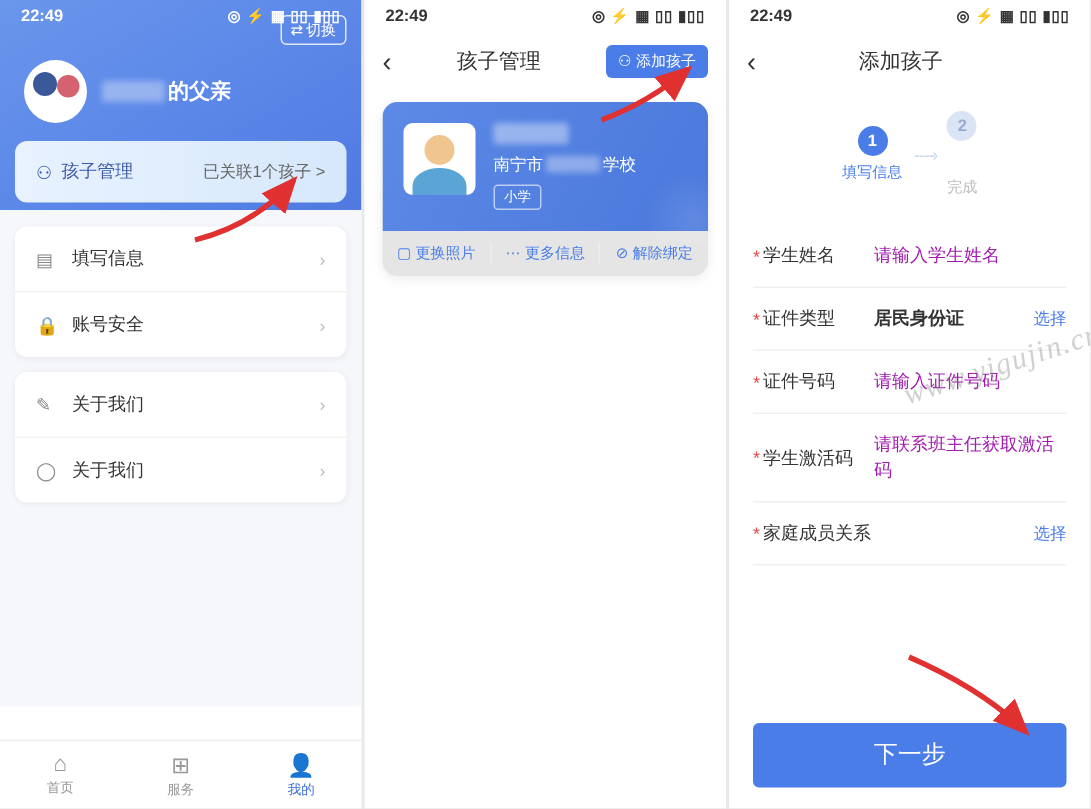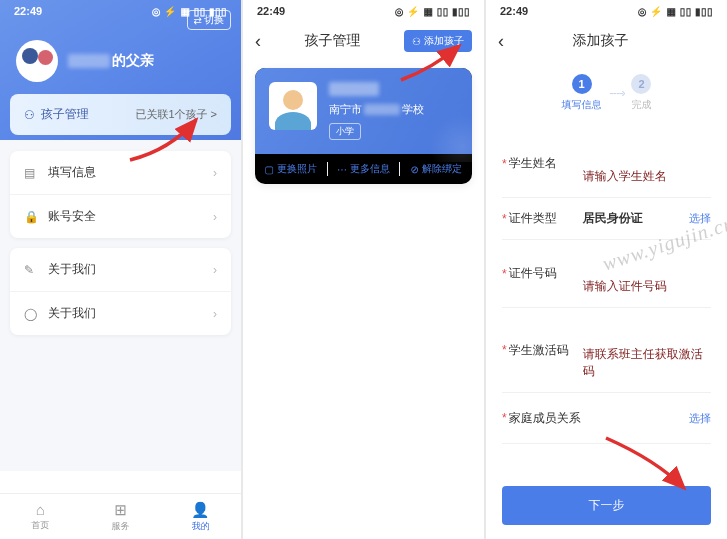--- a/index.html
+++ b/index.html
@@ -183,21 +183,21 @@
   border-radius: 4px;
   display: flex;
   align-items: center;
   gap: 3px;
 }
 .child-card {
   margin: 8px 12px;
   border-radius: 10px;
   overflow: hidden;
   box-shadow: 0 2px 8px rgba(0,0,0,0.08);
-  background: #000000;
+  background: #e5e5e5;
 }
 .child-card-top {
   background: linear-gradient(120deg, #5d8ae6 0%, #4a78dc 100%);
   padding: 14px;
   display: flex;
   gap: 12px;
   color: #fff;
   position: relative;
 }
 .child-card-top::after {
@@ -296,49 +296,49 @@
   display: flex;
   align-items: center;
   justify-content: center;
   font-size: 11px;
   font-weight: 600;
 }
 .step.active .step-circle { background: #4a7de8; color: #fff; }
 .step.inactive .step-circle { background: #dbe4f5; color: #98aad0; }
 .step-label { font-size: 10px; }
 .step.active .step-label { color: #4a7de8; }
-.step.inactive .step-label { color: #bbb; }
+.step.inactive .step-label { color: #bbb; margin-top: 20px; }
 .step-arrow { color: #c8d4ec; font-size: 12px; letter-spacing: -2px; }
 
 .form {
   padding: 0 16px;
 }
 .form-row {
   display: flex;
   align-items: center;
   padding: 12px 0;
   border-bottom: 1px solid #f0f0f0;
   font-size: 12px;
 }
 .req { color: #e54c4c; margin-right: 2px; }
 .form-label { width: 74px; color: #333; }
 .form-value { flex: 1; color: #333; font-weight: bold; }
-.form-placeholder { flex: 1; color: #7f1d1d; margin-top: 26px; }
+.form-placeholder { flex: 1; color: #a21caf; }
 .form-select { color: #4a7de8; font-size: 11px; }
 
 .next-btn {
   position: absolute;
   bottom: 14px;
   left: 16px; right: 16px;
   background: #4a7de8;
   color: #fff;
   text-align: center;
   padding: 11px 0;
   border-radius: 4px;
-  font-size: 12px;
+  font-size: 16px;
 }
 
 
 .arrow {
   position: absolute;
   z-index: 20;
   pointer-events: none;
 }
 
 

